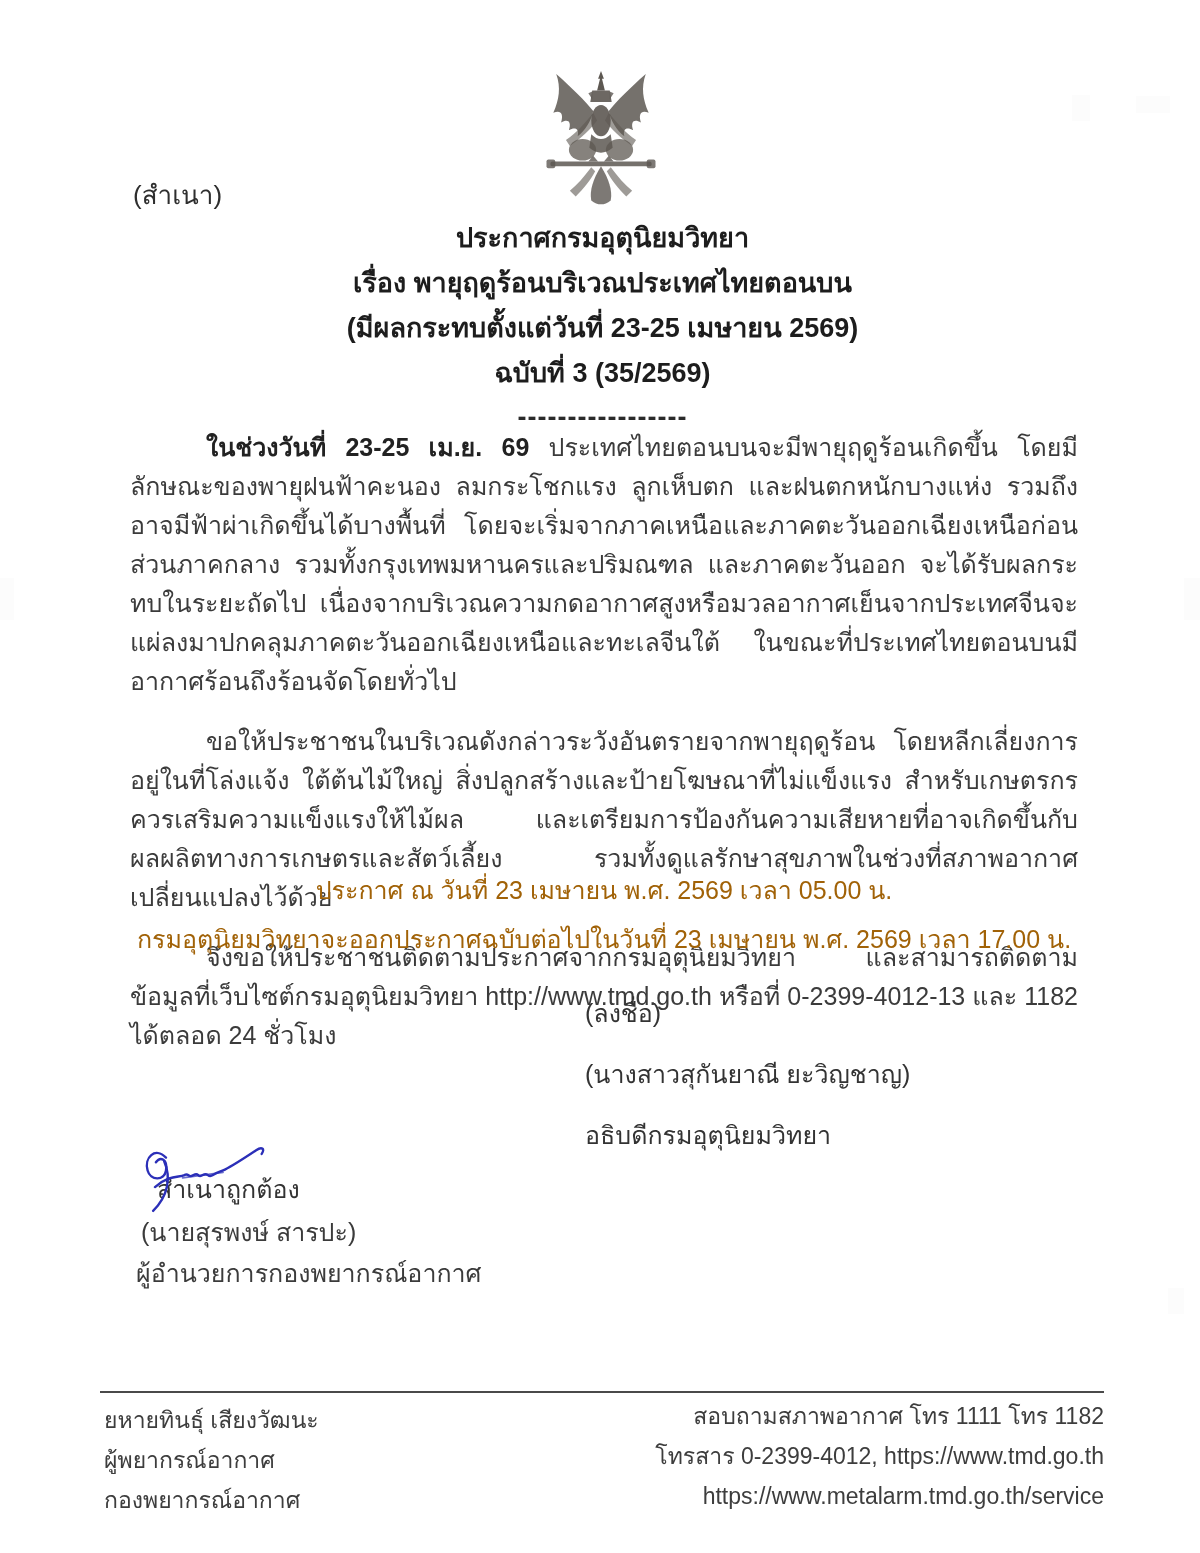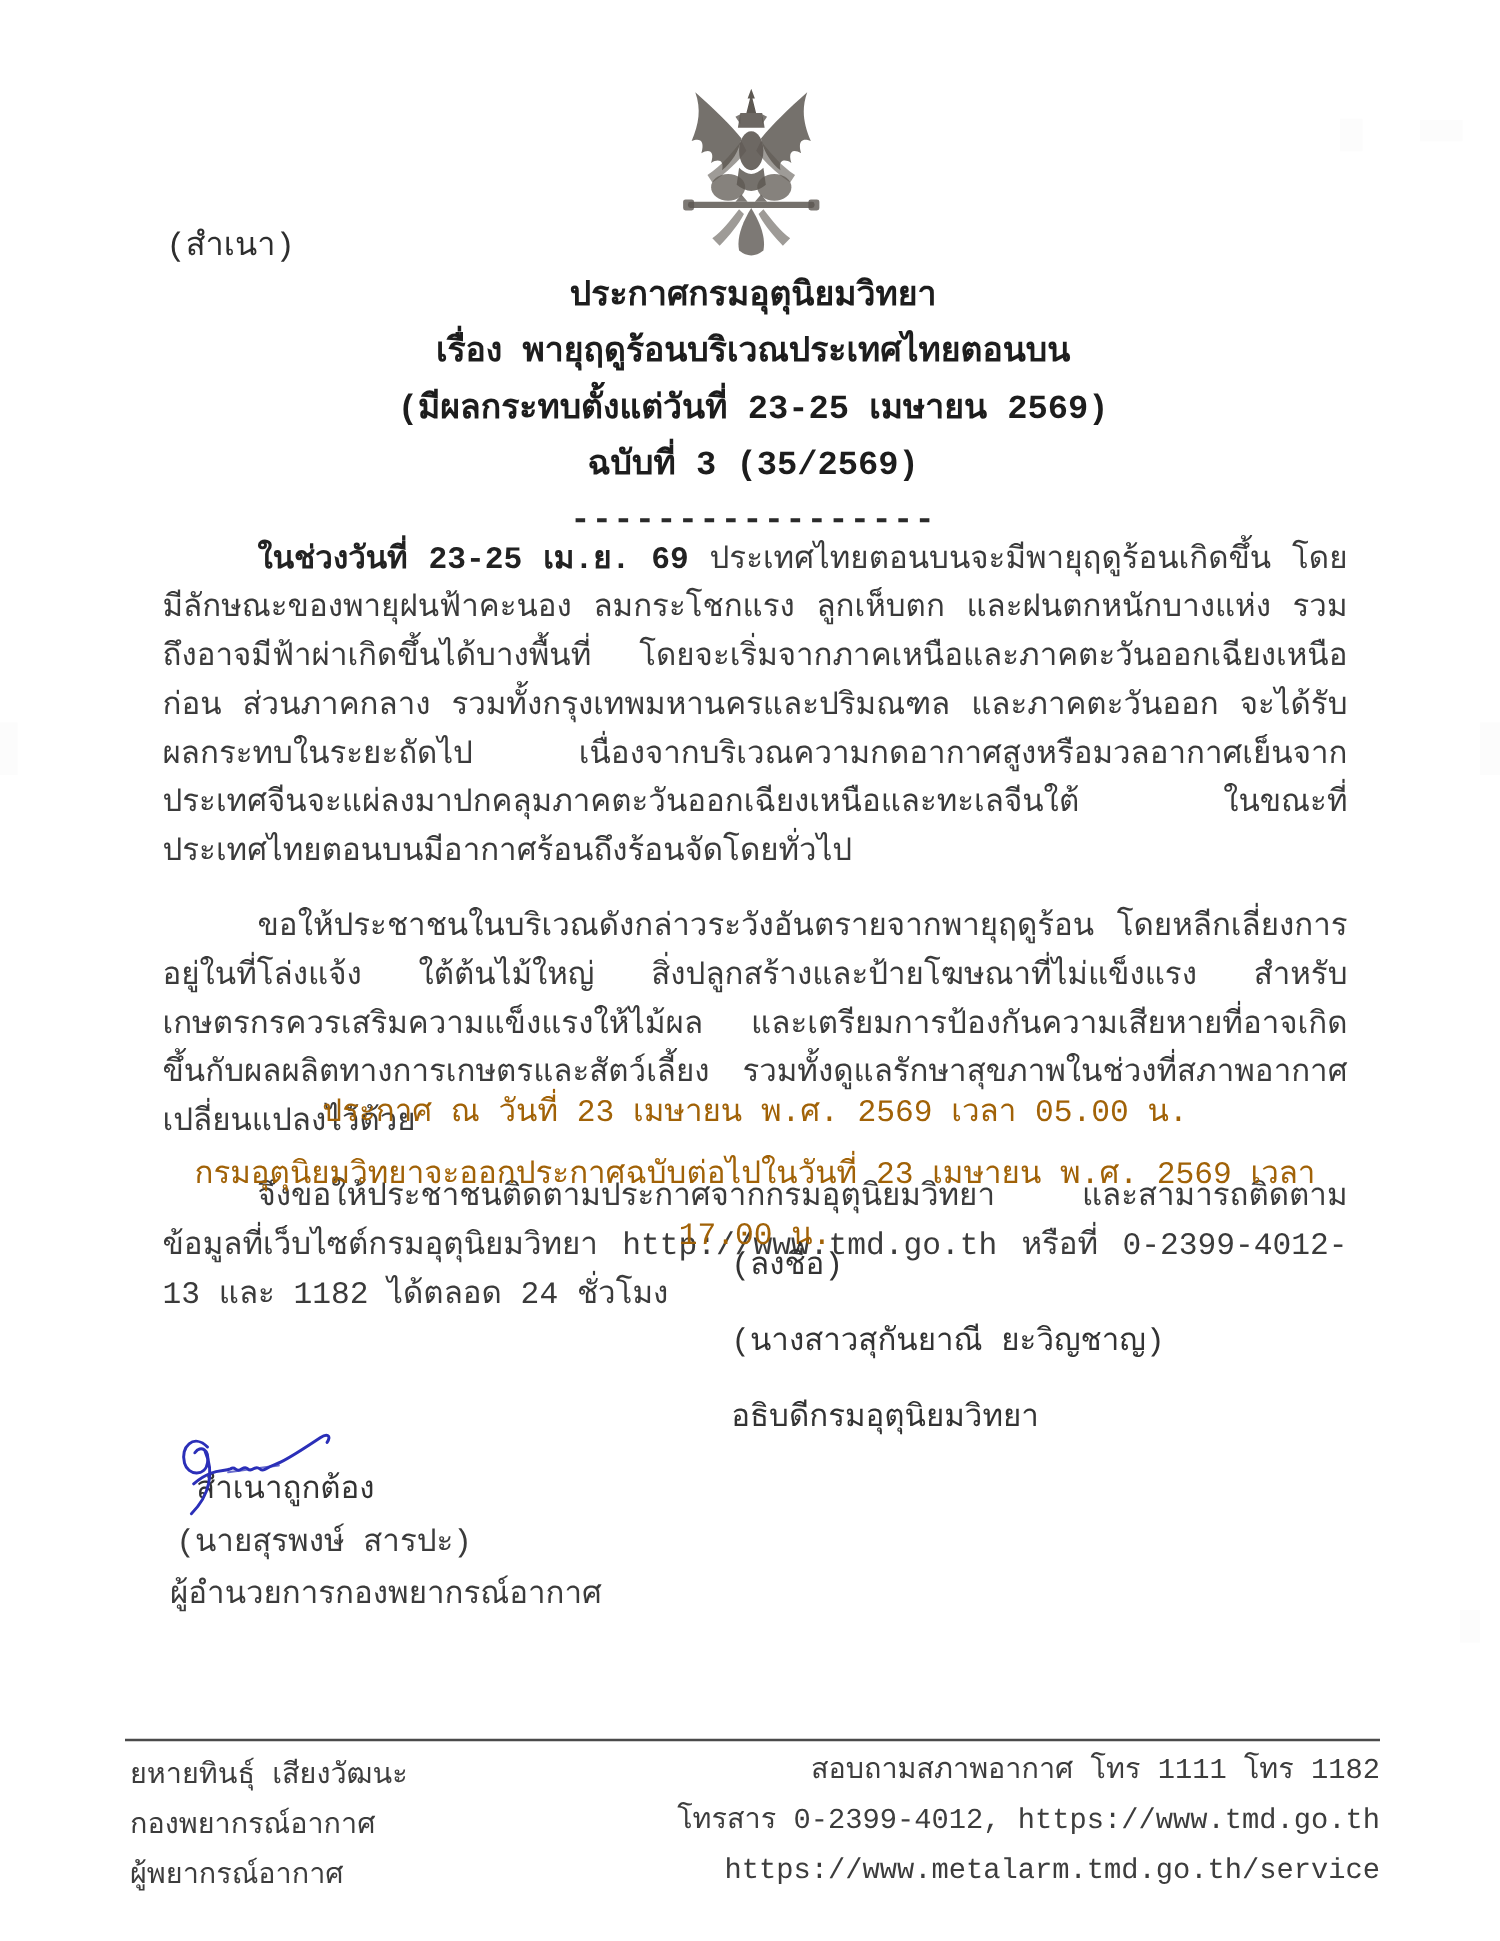--- a/index.html
+++ b/index.html
@@ -1,18 +1,18 @@
 <!DOCTYPE html>
 <html><head>
 <meta charset="utf-8">
 <style>
   html,body { margin:0; padding:0; background:#ffffff; }
   .page {
     position:relative; width:1200px; height:1553px; background:#ffffff;
-    font-family:Liberation Mono, monospace;
+    font-family:Liberation Sans, sans-serif;
     color:#3f3f3f; overflow:hidden;
   }
   
   .wm { position:absolute; background:#fcfcfc; }
   .wm1 { left:1072px; top:95px;  width:18px; height:26px; }
   .wm2 { left:1136px; top:96px;  width:34px; height:17px; }
   .wm3 { left:0px;    top:578px; width:14px; height:42px; }
   .wm4 { left:1184px; top:578px; width:16px; height:42px; }
   .wm5 { left:1168px; top:1288px;width:16px; height:26px; }
 
@@ -132,22 +132,22 @@
     </g>
   </svg>
 
   <div class="cert-name">(นายสุรพงษ์ สารปะ)</div>
   <div class="cert-title">ผู้อำนวยการกองพยากรณ์อากาศ</div>
 
   <div class="footer-rule"></div>
 
   <div class="footer-left">
     <div>ยหายทินธุ์ เสียงวัฒนะ</div>
+    <div>ผู้พยากรณ์อากาศ</div>
     <div>กองพยากรณ์อากาศ</div>
-    <div>ผู้พยากรณ์อากาศ</div>
   </div>
 
   <div class="footer-right">
     <div>สอบถามสภาพอากาศ โทร 1111 โทร 1182</div>
     <div>โทรสาร 0-2399-4012, https://www.tmd.go.th</div>
     <div>https://www.metalarm.tmd.go.th/service</div>
   </div>
 
 </div>
 

